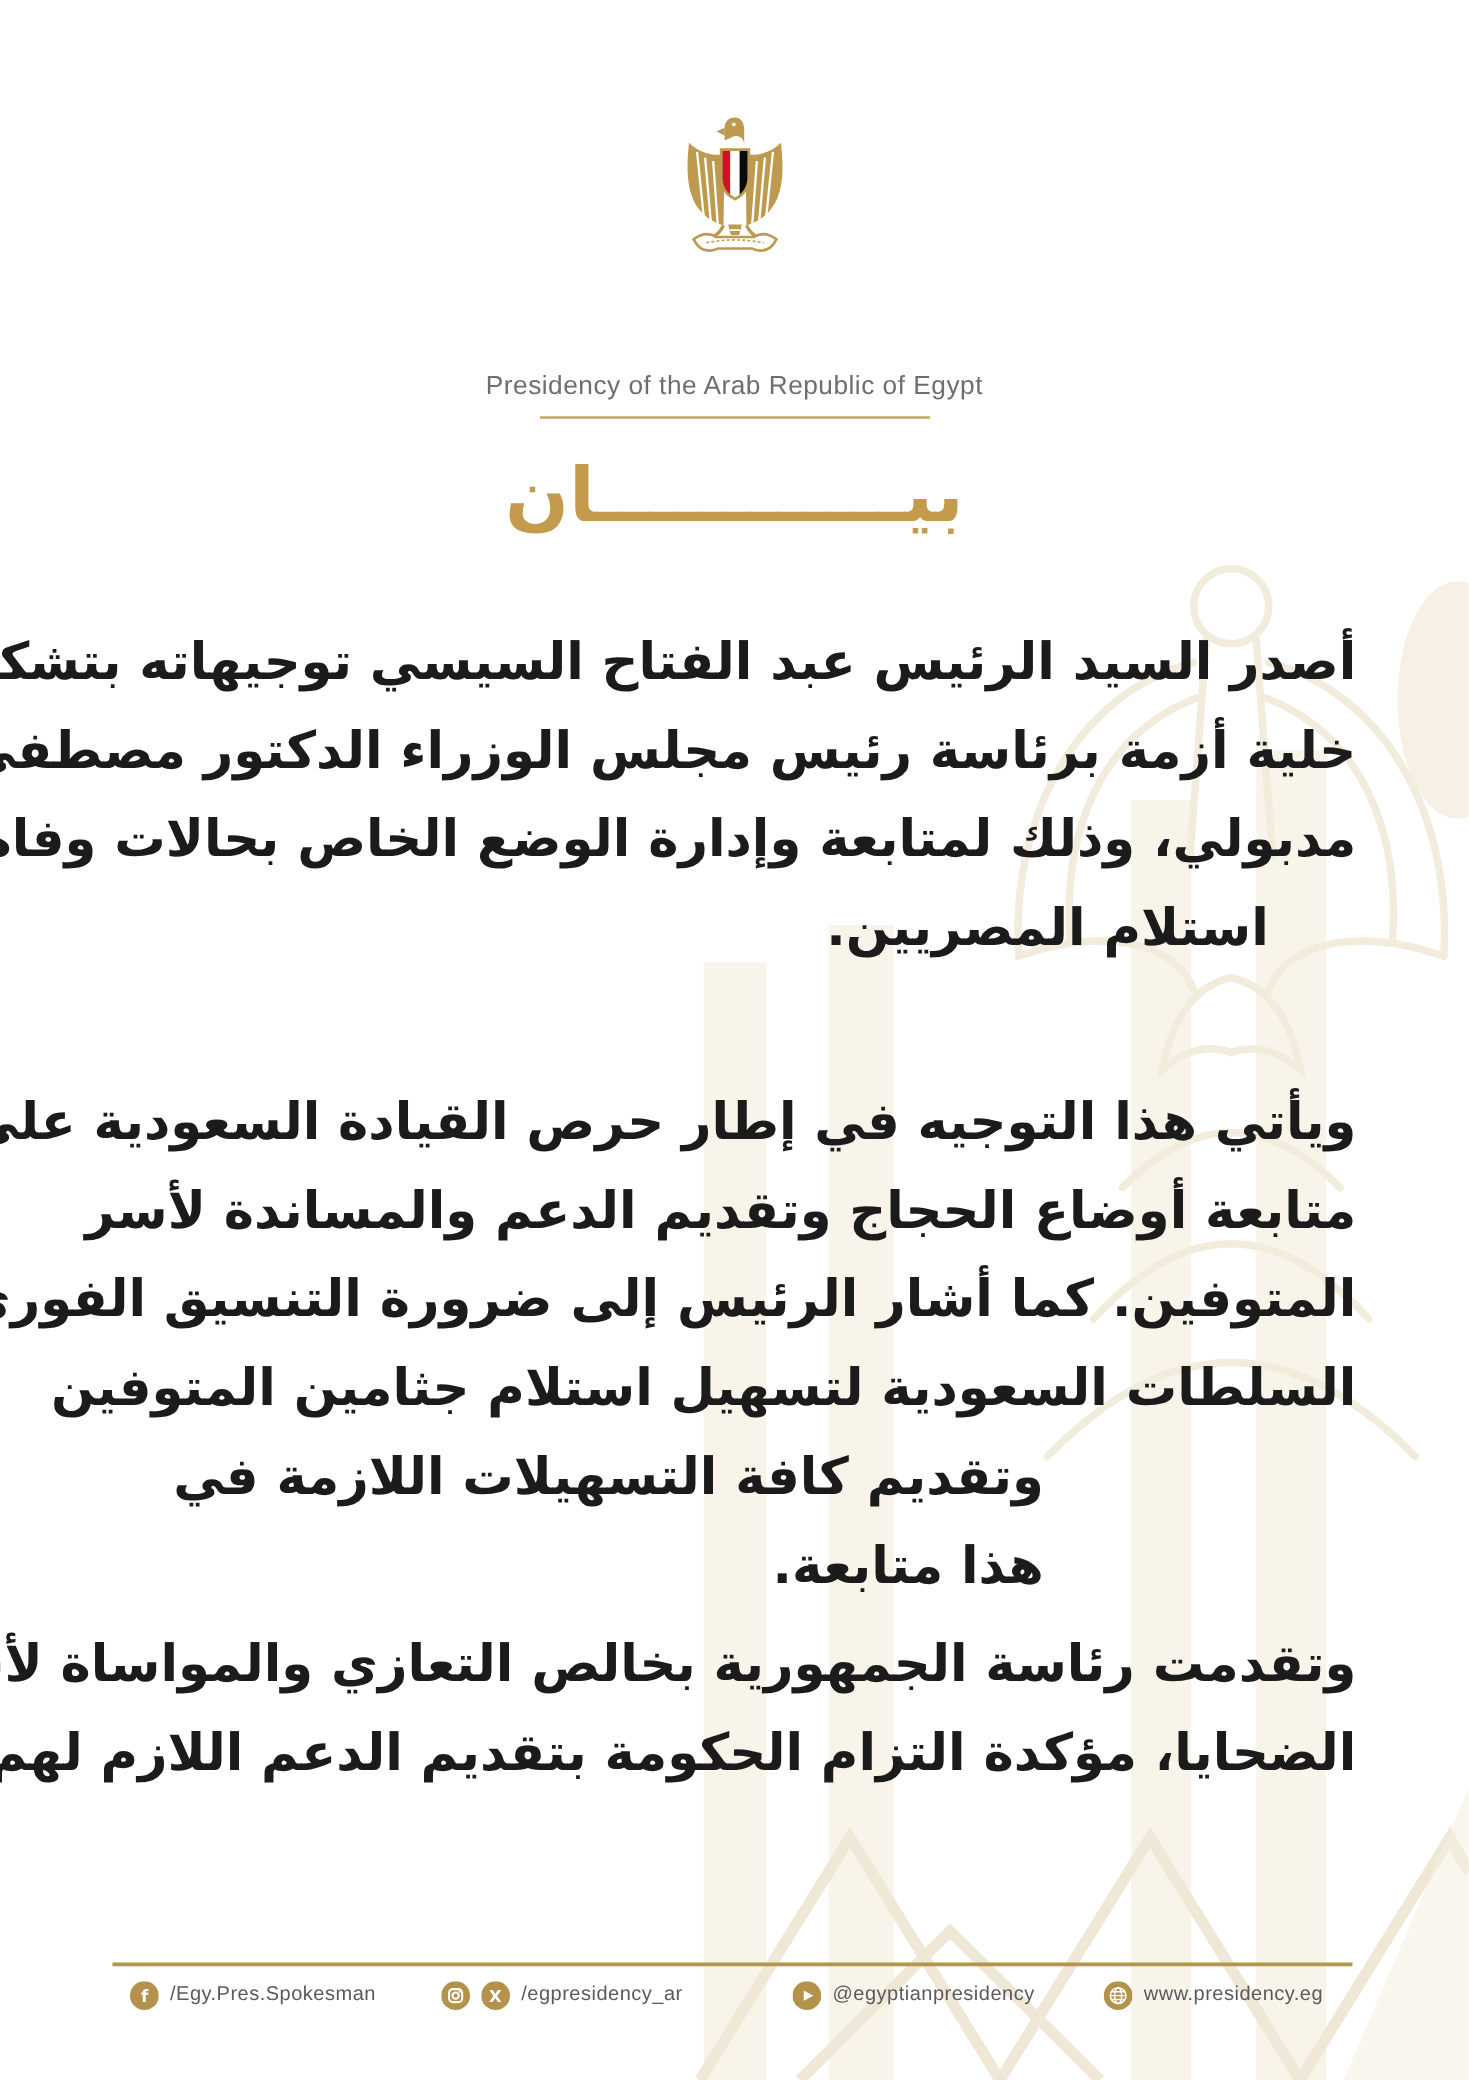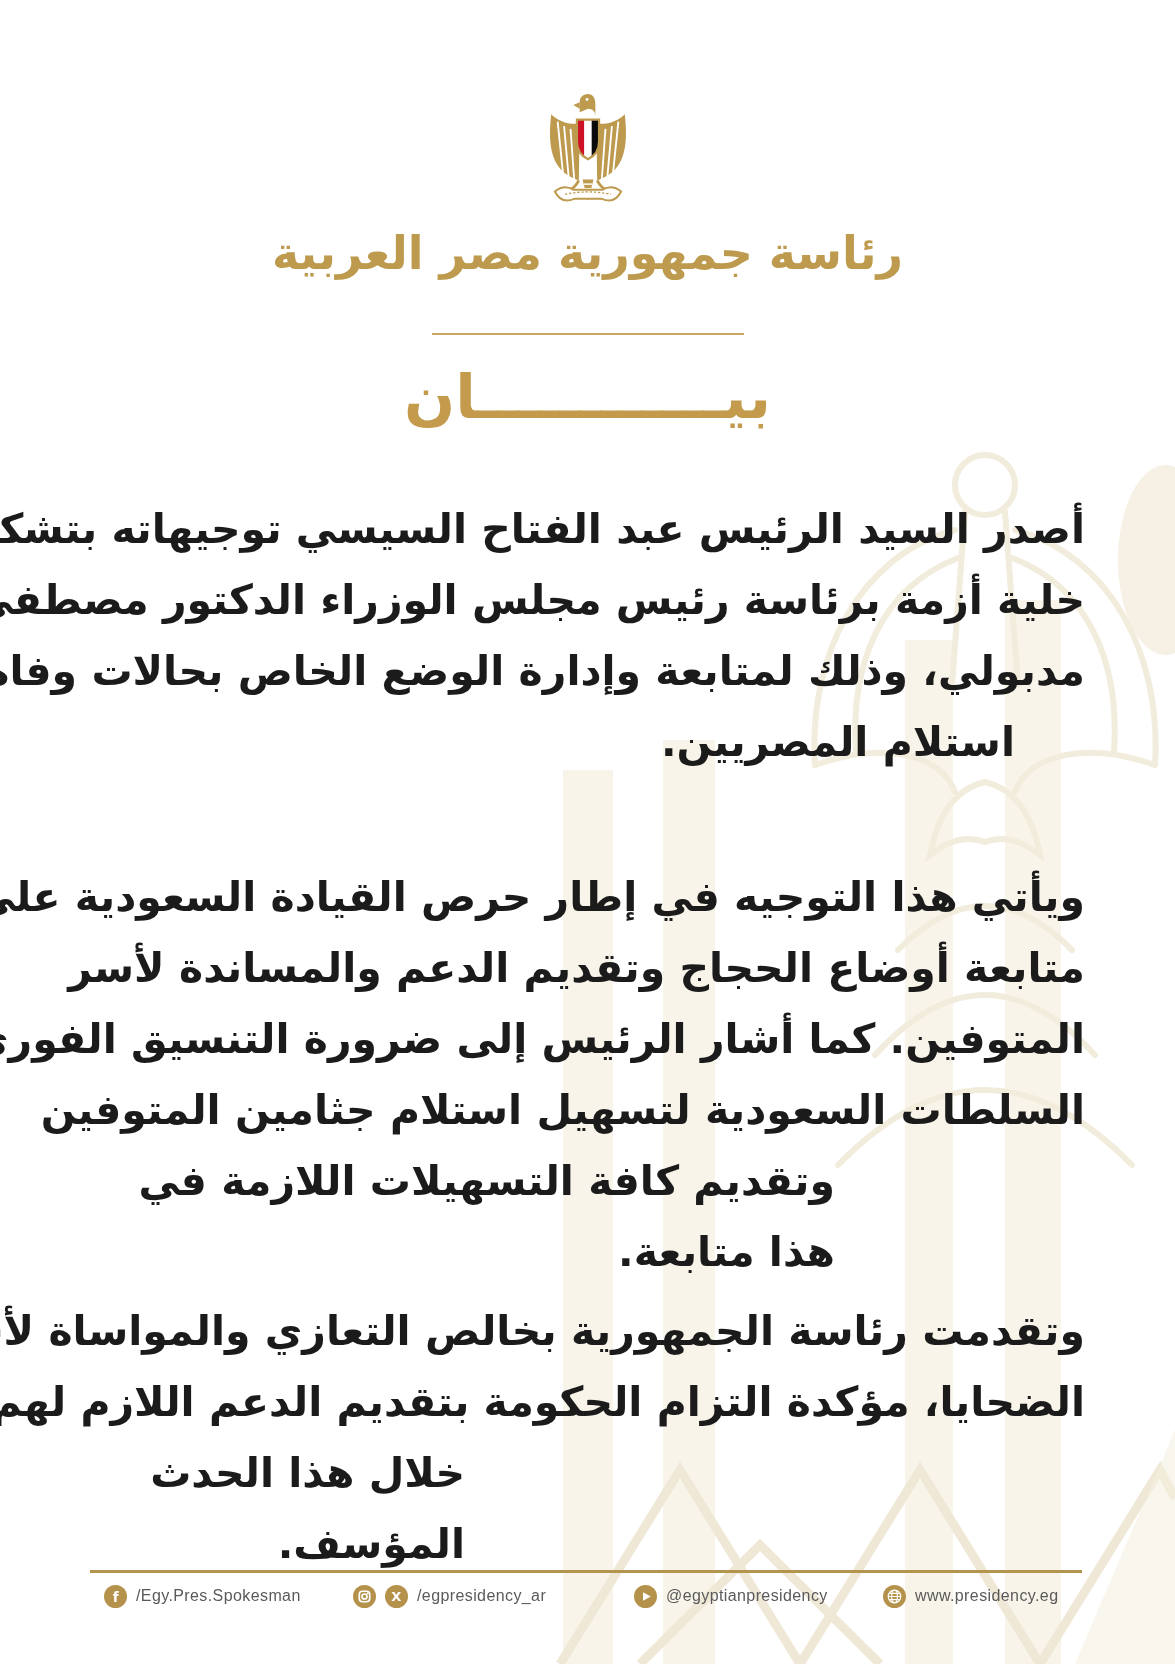--- a/index.html
+++ b/index.html
@@ -113,22 +113,22 @@
     <g stroke="#ffffff" stroke-width="1.6">
       <path d="M45.5 100 L54.5 100"></path>
         <path d="M46.5 105 L53.5 105"></path>
         <path d="M47.5 110 L52.5 110"></path>
     </g>
 
     <path d="M14 108 Q24 100 34 106 L66 106 Q76 100 86 108 Q79 122 65 116 L35 116 Q21 122 14 108 Z" fill="#ffffff" stroke="#BD9A4D" stroke-width="2.2"></path>
     <path d="M25 111 Q50 106 75 111" stroke="#BD9A4D" stroke-width="1.4" fill="none" stroke-dasharray="2.5 2"></path>
   </svg>
 
-  <div class="abs calligraphy">رئاسة جمهورية مصر العربية</div>
 
+  <div class="abs org-en">Presidency of the Arab Republic of Egypt</div>
 
   <div class="abs hdr-divider"></div>
 
   <div class="abs stmt-title">بيــــــــــــان</div>
 
   <div class="abs para para1">
     <div class="line">أصدر السيد الرئيس عبد الفتاح السيسي توجيهاته بتشكيل</div>
     <div class="line">خلية أزمة برئاسة رئيس مجلس الوزراء الدكتور مصطفى</div>
     <div class="line">مدبولي، وذلك لمتابعة وإدارة الوضع الخاص بحالات وفاة</div>
     <div class="line last">استلام المصريين.</div>
@@ -138,21 +138,20 @@
     <div class="line">ويأتي هذا التوجيه في إطار حرص القيادة السعودية على</div>
     <div class="line">متابعة أوضاع الحجاج وتقديم الدعم والمساندة لأسر</div>
     <div class="line">المتوفين. كما أشار الرئيس إلى ضرورة التنسيق الفوري مع</div>
     <div class="line">السلطات السعودية لتسهيل استلام جثامين المتوفين</div>
     <div class="line last">وتقديم كافة التسهيلات اللازمة في هذا متابعة.</div>
   </div>
 
   <div class="abs para para3">
     <div class="line">وتقدمت رئاسة الجمهورية بخالص التعازي والمواساة لأسر</div>
     <div class="line">الضحايا، مؤكدة التزام الحكومة بتقديم الدعم اللازم لهم</div>
-    <div class="line last">خلال هذا الحدث المؤسف.</div>
   </div>
 
   <div class="abs ftr-divider"></div>
 
   <div class="abs ftr-item f1">
     <svg width="23" height="23" viewBox="0 0 22 22">
       <circle cx="11" cy="11" r="11" fill="#B5924B"></circle>
       <text x="11.5" y="16" text-anchor="middle" font-family="DejaVu Sans" font-weight="bold" font-size="13" fill="#ffffff">f</text>
     </svg>
     <span>/Egy.Pres.Spokesman</span>

